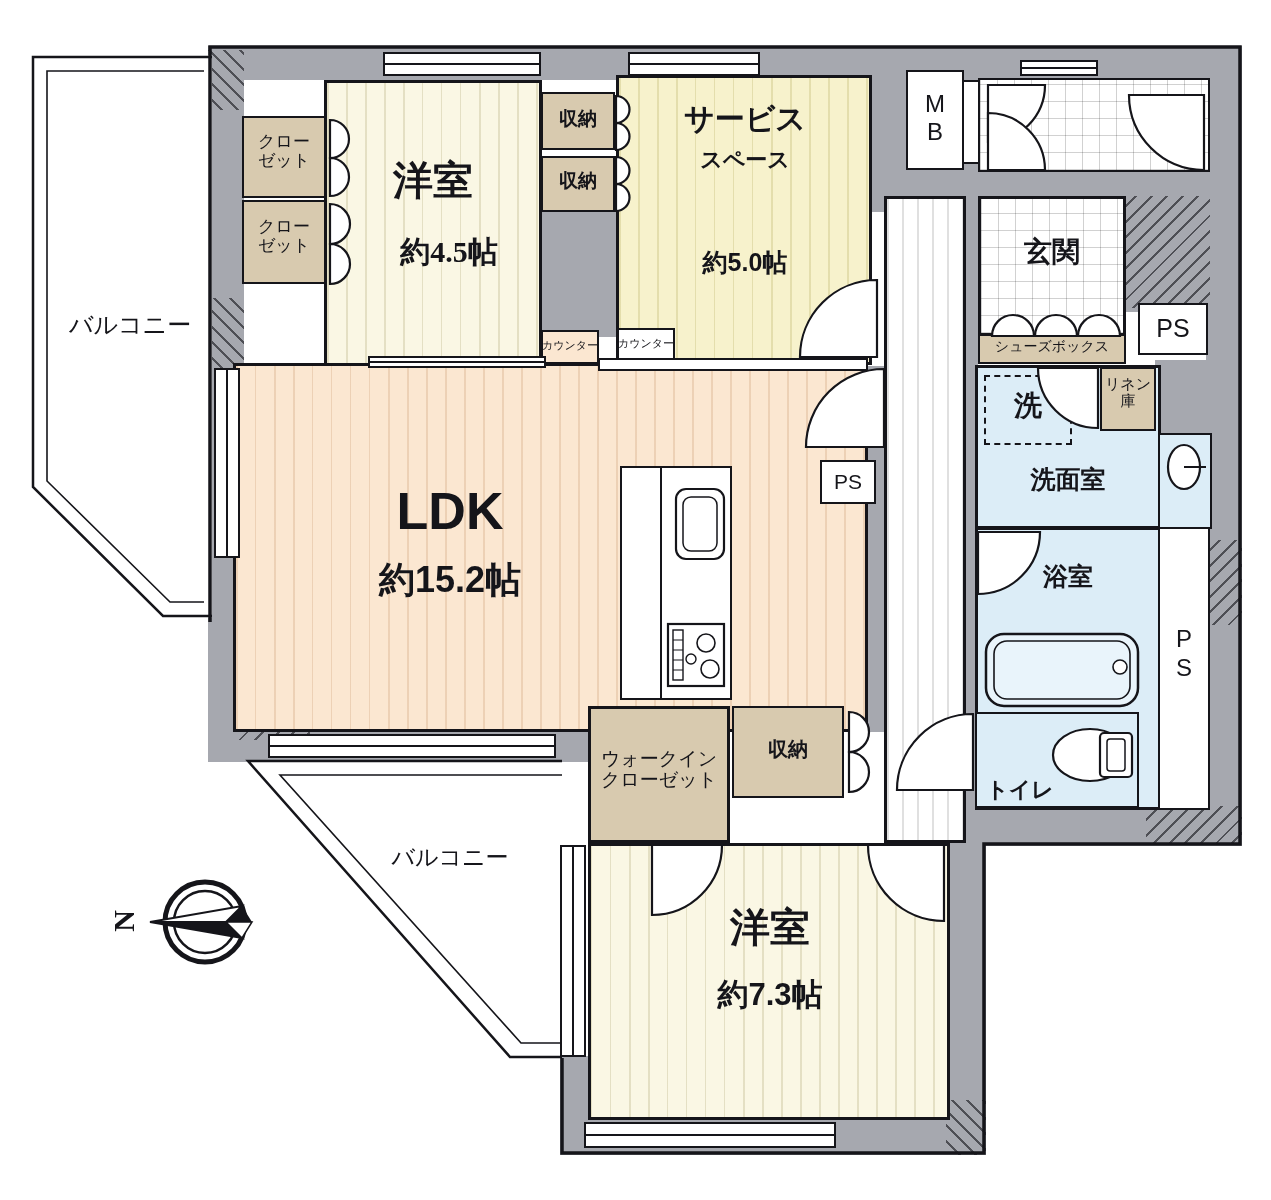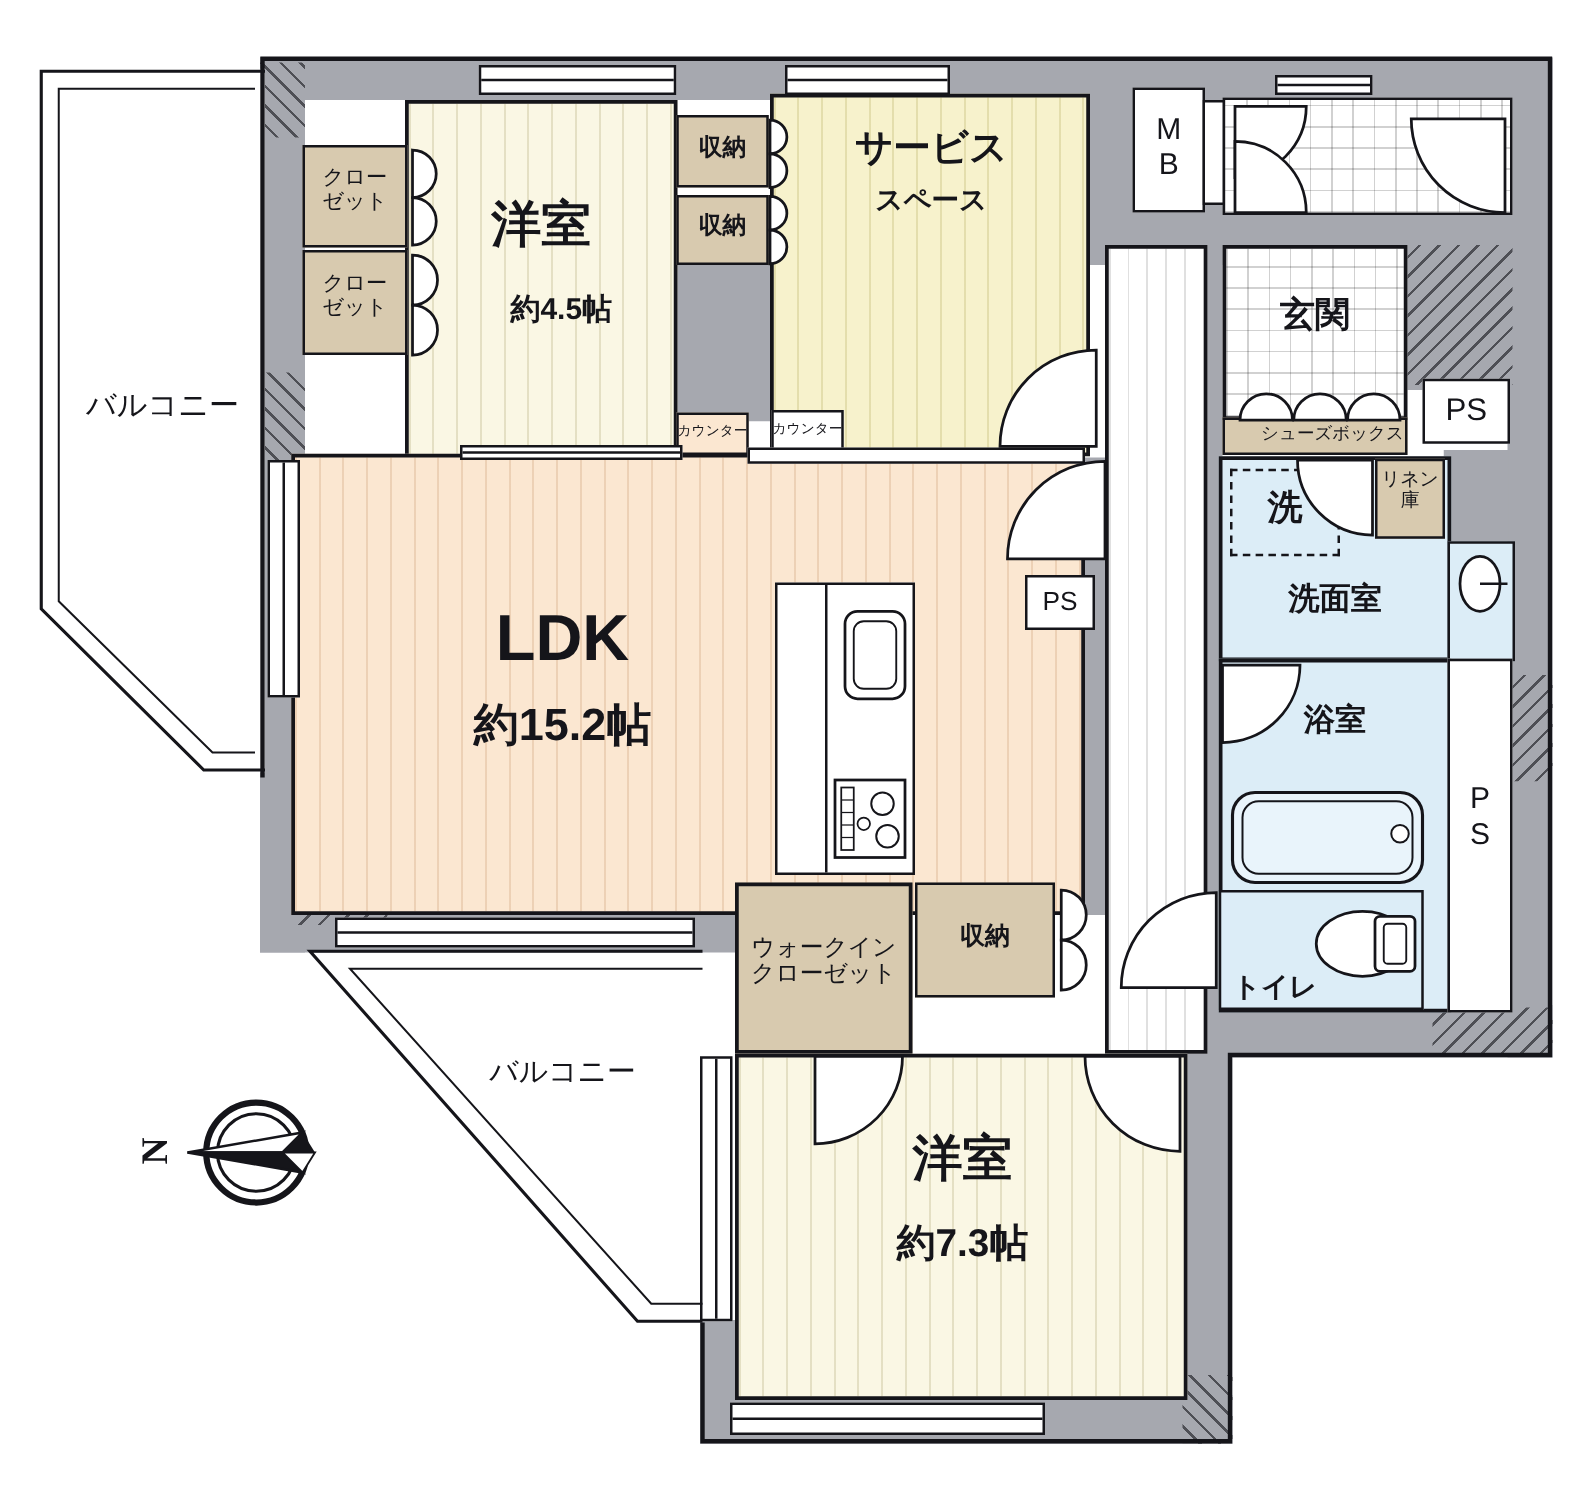--- a/index.html
+++ b/index.html
@@ -185,33 +185,34 @@
       <polygon points="150,922 242,938 226,922" fill="#15151a" stroke="#15151a" stroke-width="2"></polygon>
       <polygon points="226,922 242,906 252,922" fill="#15151a"></polygon>
       <polygon points="226,922 242,938 252,922" fill="#ffffff" stroke="#15151a" stroke-width="1.5"></polygon>
     </g>
   </svg>
 
   <div class="lbl" style="left:50px;top:312px;width:160px;font-size:24px;">バルコニー</div>
   <div class="lbl" style="left:340px;top:845px;width:220px;font-size:23px;">バルコニー</div>
 
   <div class="lbl b" style="left:330px;top:158px;width:206px;font-size:40px;">洋室</div>
-  <div class="lbl b" style="left:330px;top:235px;width:238px;font-size:24px;">約4.5帖</div>
+  <div class="lbl b" style="left:330px;top:235px;width:238px;font-size:30px;font-family:Liberation Serif, serif;">約4.5帖</div>
 
   <div class="lbl b" style="left:625px;top:102px;width:240px;font-size:30px;">サービス</div>
   <div class="lbl b" style="left:625px;top:148px;width:240px;font-size:22px;">スペース</div>
+  <div class="lbl b" style="left:625px;top:248px;width:240px;font-size:25px;">約5.0帖</div>
 
   <div class="lbl b" style="left:240px;top:482px;width:420px;font-size:52px;">LDK</div>
   <div class="lbl b" style="left:240px;top:560px;width:420px;font-size:36px;">約15.2帖</div>
 
   <div class="lbl b" style="left:590px;top:905px;width:360px;font-size:40px;">洋室</div>
   <div class="lbl b" style="left:590px;top:978px;width:360px;font-size:31px;">約7.3帖</div>
 
   <div class="lbl b" style="left:980px;top:236px;width:144px;font-size:28px;">玄関</div>
-  <div class="lbl" style="left:980px;top:339px;width:144px;font-size:14px;padding-left:14px;">シューズボックス</div>
+  <div class="lbl" style="left:980px;top:339px;width:144px;font-size:14px;">シューズボックス</div>
   <div class="lbl b" style="left:975px;top:465px;width:186px;font-size:25px;">洗面室</div>
   <div class="lbl b" style="left:990px;top:562px;width:156px;font-size:25px;">浴室</div>
   <div class="lbl b" style="left:980px;top:742px;width:80px;font-size:22px;margin-top:36px;">トイレ</div>
   <div class="lbl b" style="left:984px;top:390px;width:88px;font-size:28px;">洗</div>
 
   <div class="lbl" style="left:244px;top:132px;width:80px;font-size:17px;">
     <span>クロー</span><br>
     <span>ゼット</span>
   </div>
   <div class="lbl" style="left:244px;top:217px;width:80px;font-size:17px;">

